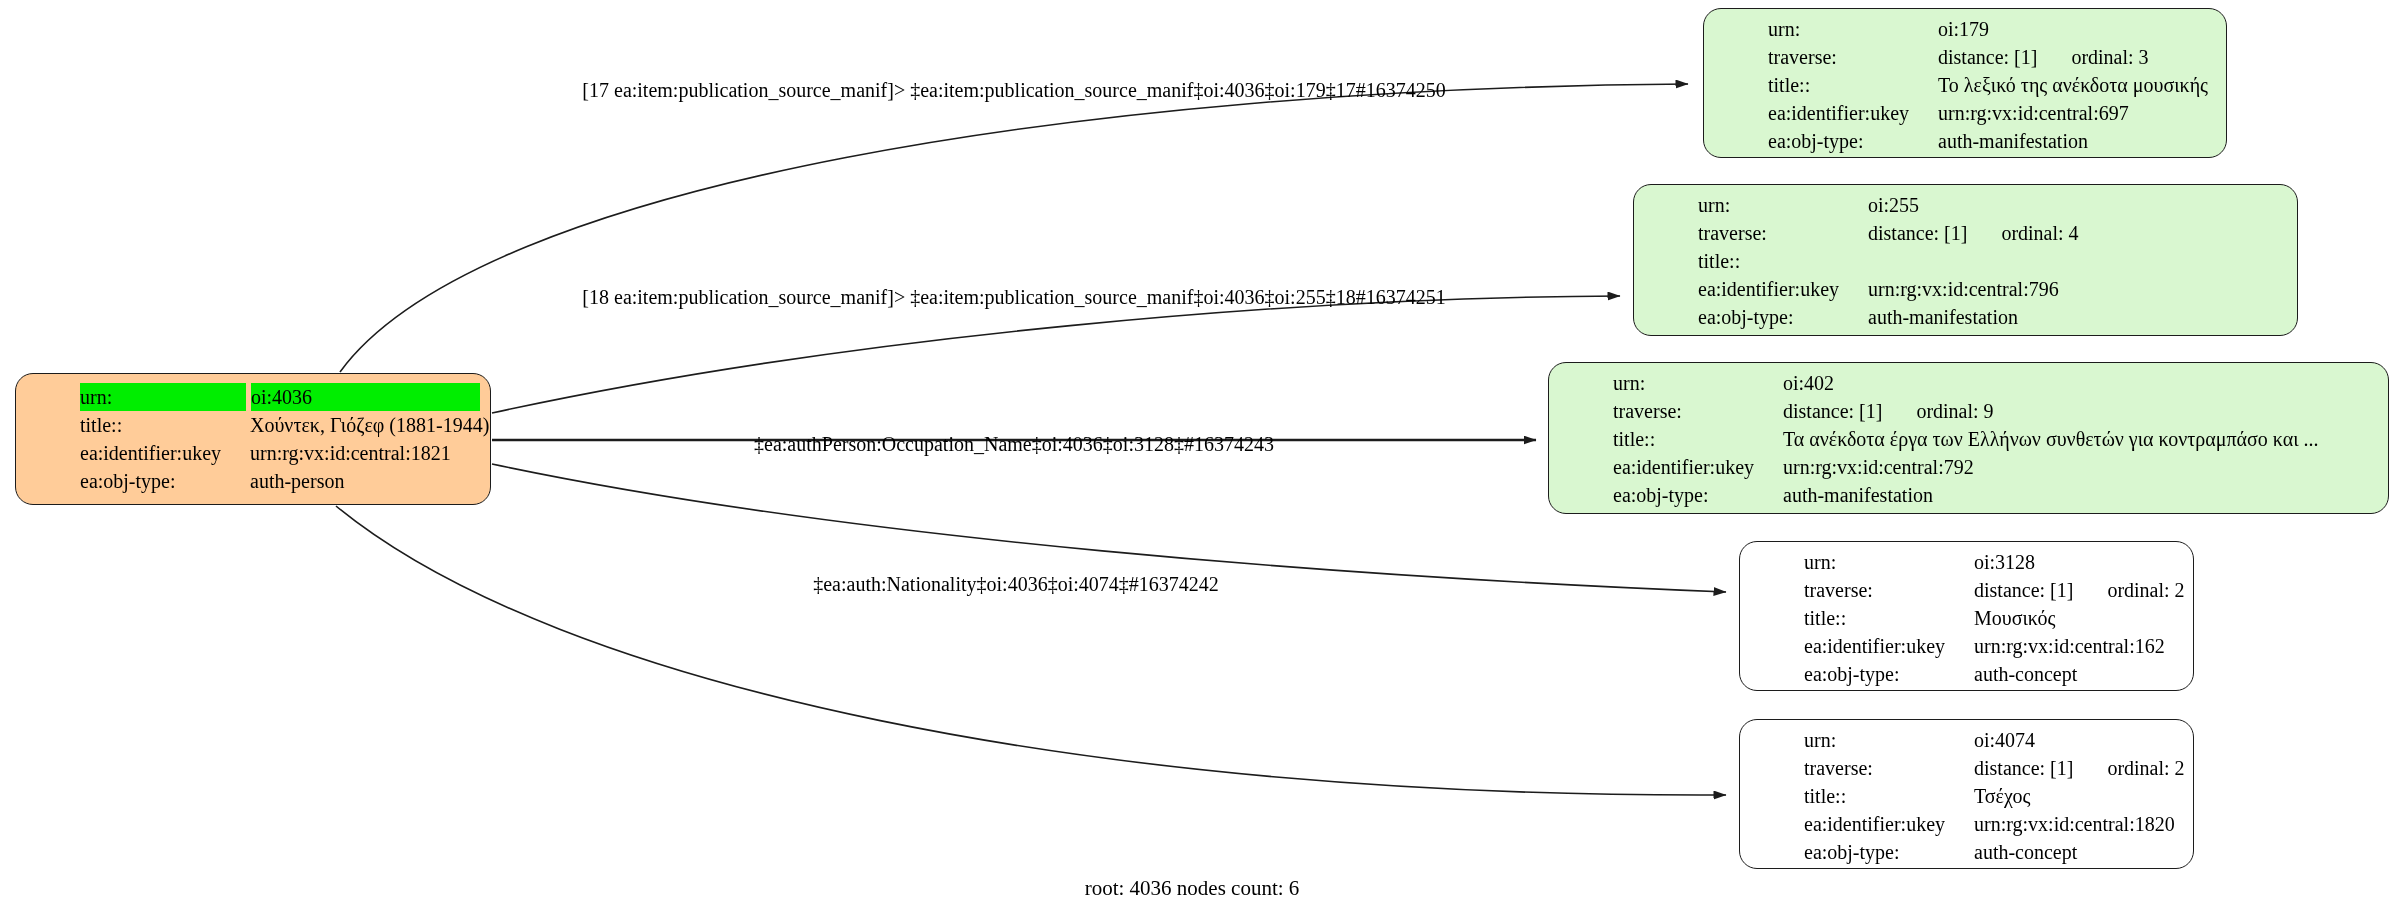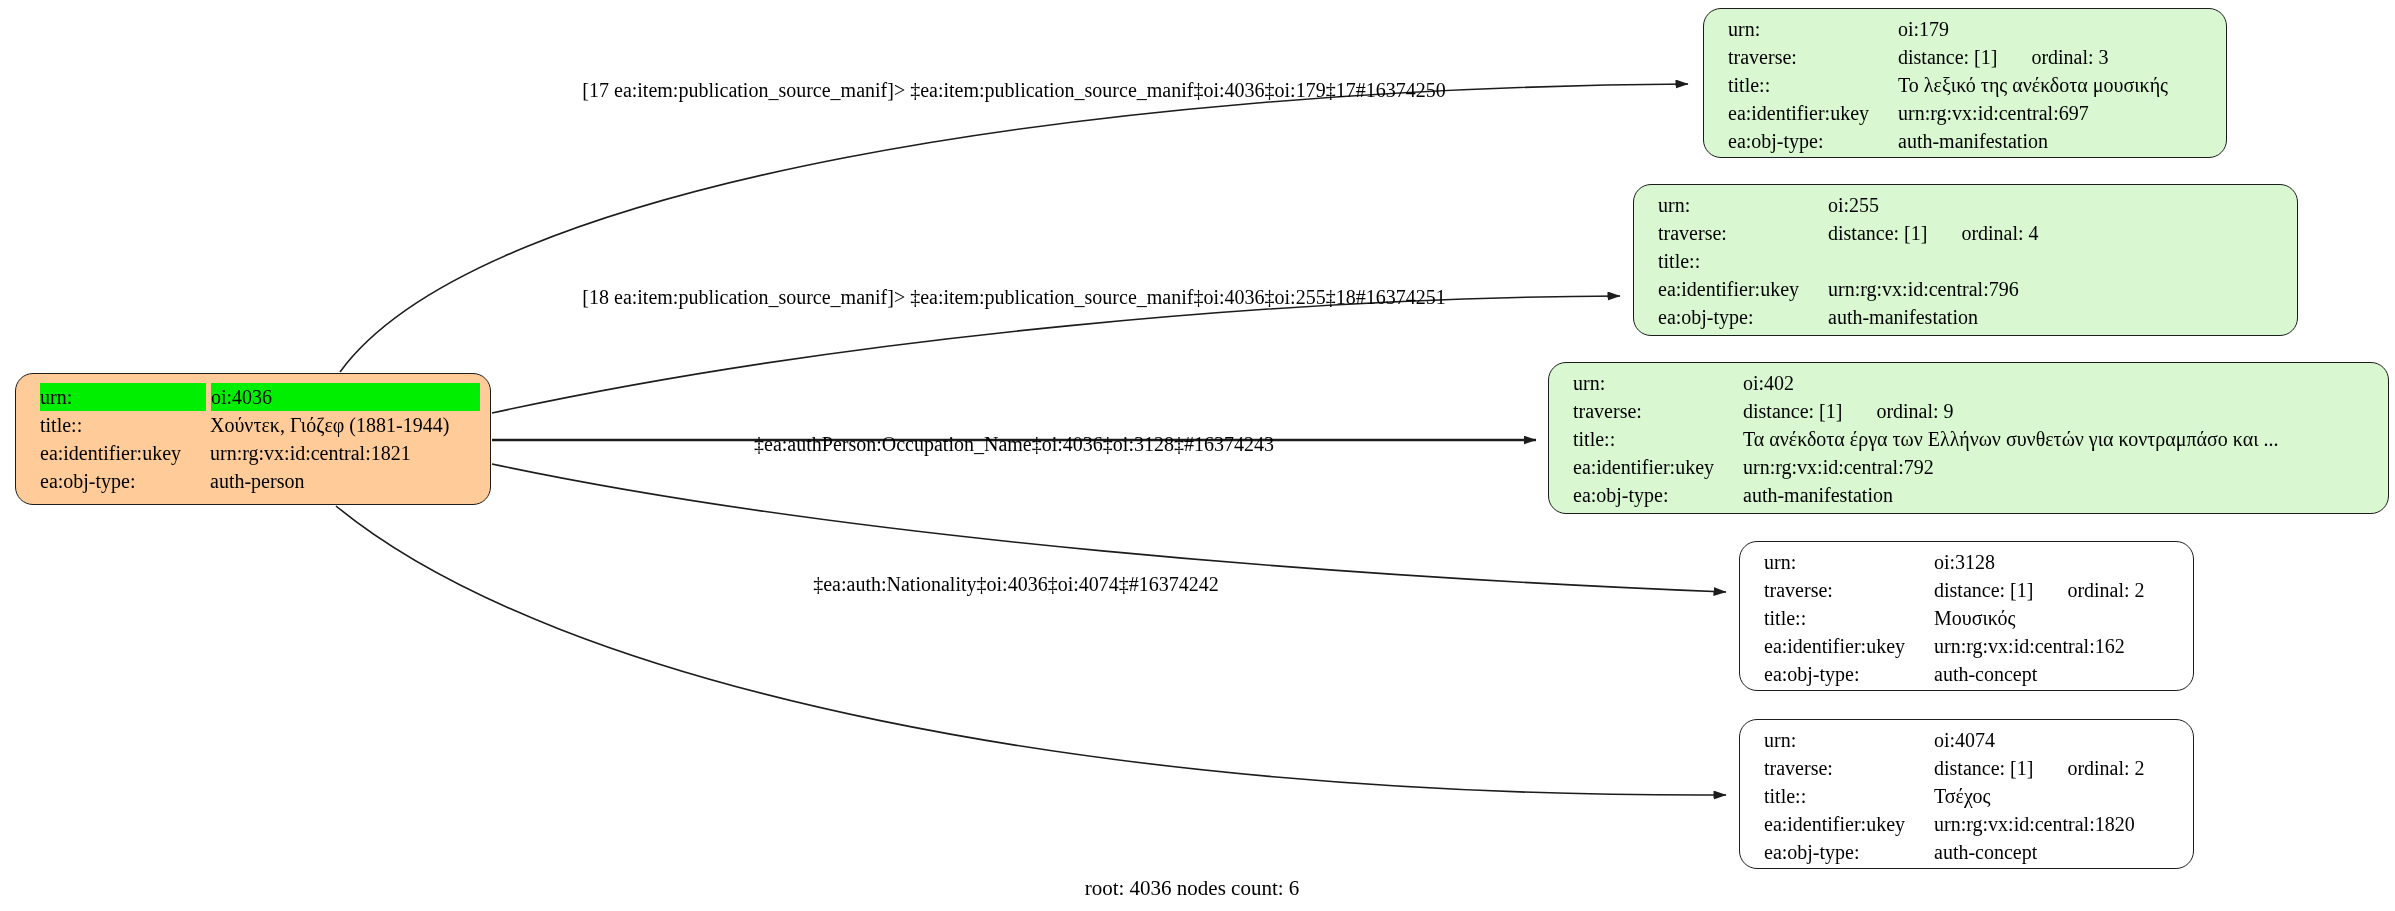--- a/index.html
+++ b/index.html
@@ -21,21 +21,21 @@
 
   .node{
     position:absolute;box-sizing:border-box;
     border:1.8px solid var(--ink);border-radius:18px;
     background:var(--concept-fill);
     font-size:20px;
     padding-top:6px;
   }
   .node.root{background:var(--root-fill);padding-top:9px;}
   .node.manif{background:var(--manif-fill);}
-  .row{display:flex;height:28px;line-height:28px;padding:0 10px 0 24px;}
+  .row{display:flex;height:28px;line-height:28px;padding:0 10px 0 24px;margin-left:40px;}
   .lbl{flex:0 0 170px;white-space:nowrap;}
   .val{white-space:nowrap;}
   .row-hl .lbl{flex:0 0 166px;margin-right:5px;background:var(--hl);}
   .row-hl .val{flex:1;background:var(--hl);}
   .ord{margin-left:34px;}
 
   .edge-label{
     position:absolute;transform:translateX(-50%);
     white-space:nowrap;font-size:20px;line-height:24px;
   }

